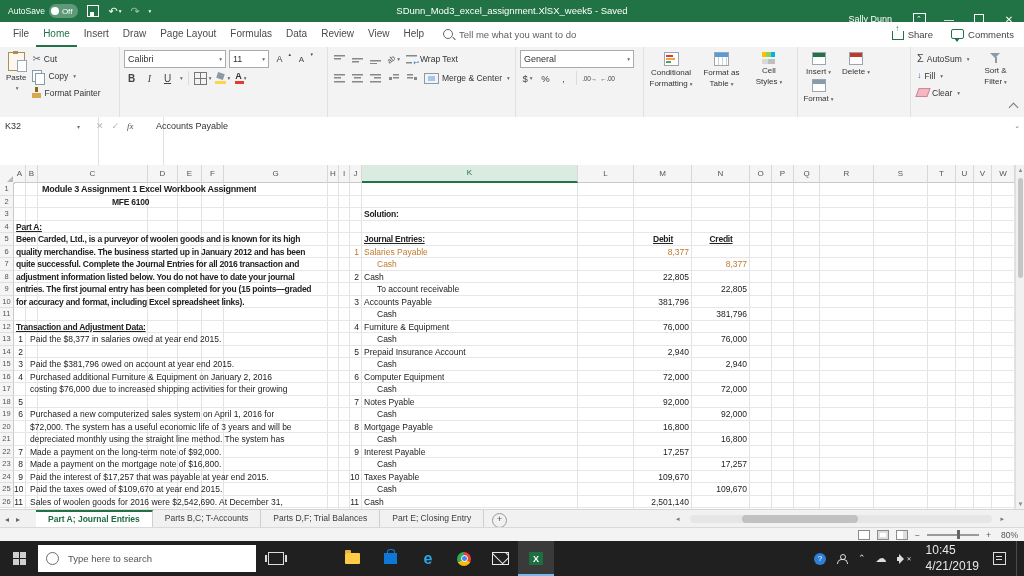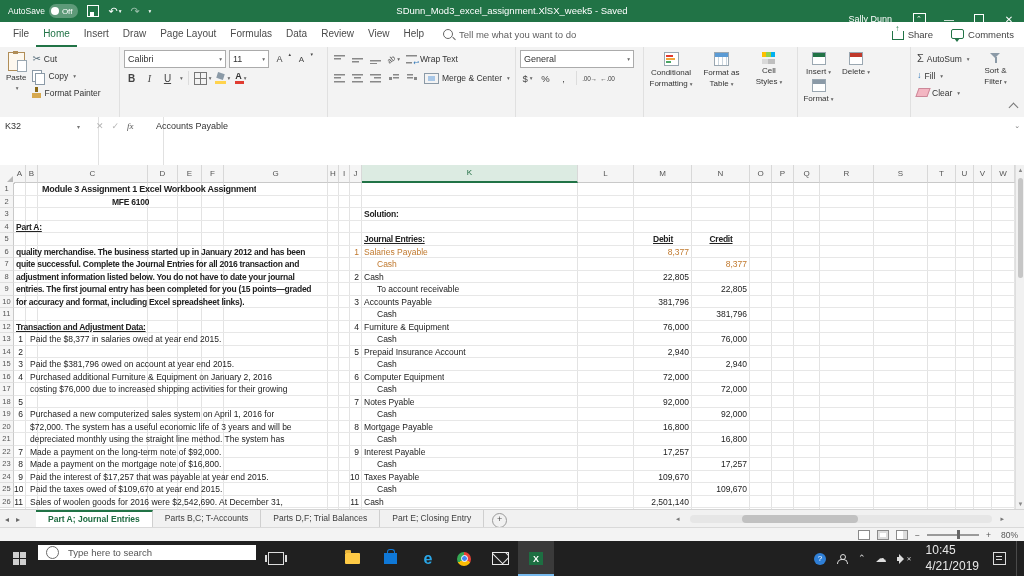--- a/index.html
+++ b/index.html
@@ -147,21 +147,21 @@
   .vw.v2{background:linear-gradient(#fff 0 0) 50% 50%/6px 4px no-repeat,#ddd;}
   .vw.v3{background:linear-gradient(90deg,#fff 0 60%,#ddd 60% 100%);}
   .zoomtrack{width:52px;height:2px;background:#9a9a9a;position:relative;}
   .zoomthumb{position:absolute;left:30px;top:-3.5px;width:3px;height:9px;background:#666;}
   .zlabel{min-width:20px;text-align:right;}
   
   #taskbar{top:541px;height:35px;background:#202020;}
   .start{position:absolute;left:0;top:0;width:38px;height:35px;display:flex;align-items:center;justify-content:center;}
   .winlogo{width:13px;height:13px;display:grid;grid-template-columns:6px 6px;grid-template-rows:6px 6px;gap:1px;}
   .wsq{background:#cfcfcf;}
-  .tsearch{position:absolute;left:38px;top:4px;width:218px;height:15px;background:#fff;display:flex;align-items:center;gap:7px;padding:0 8px;box-sizing:border-box;}
+  .tsearch{position:absolute;left:38px;top:4px;width:218px;height:27px;background:#fff;display:flex;align-items:center;gap:7px;padding:0 8px;box-sizing:border-box;}
   .cortana{width:11px;height:11px;border:1.5px solid #6a6a6a;border-radius:50%;flex:none;}
   .tsearch input{border:none;outline:none;font-size:9.5px;color:#444;width:160px;background:transparent;font-family:"Liberation Sans",sans-serif;}
   .tsearch input::placeholder{color:#555;}
   .tbslot{position:absolute;top:0;width:36px;height:35px;display:flex;align-items:center;justify-content:center;}
   .tbslot.active{background:#3a3a3a;box-shadow:inset 0 -2px 0 #76b9ed;}
   .i-taskview{width:14px;height:11px;border:1px solid #ddd;position:relative;}
   .i-taskview::before{content:"";position:absolute;left:-4px;top:2px;width:2px;height:7px;background:#ddd;}
   .i-taskview::after{content:"";position:absolute;right:-4px;top:2px;width:2px;height:7px;background:#ddd;}
   .i-folder{width:15px;height:11px;background:#ffca45;border-radius:1px;position:relative;}
   .i-folder::before{content:"";position:absolute;top:-3px;left:0;width:6px;height:3px;background:#e8b33a;border-radius:1px 1px 0 0;}
@@ -569,20 +569,21 @@
     <div class="hln" style="top: 279.5px;"></div>
     <div class="hln" style="top: 292px;"></div>
     <div class="hln" style="top: 304.5px;"></div>
     <div class="hln" style="top: 317px;"></div>
     <div class="hln" style="top: 329.5px;"></div>
     <div class="hln" style="top: 342px;"></div>
     <div class="cell b tt" style="top: 18px; left: 42px; max-width: 256px;">Module 3 Assignment 1 Excel Workbook Assignment</div>
     <div class="cell b" style="top: 30.5px; left: 112px; max-width: 186px;">MFE 6100</div>
     <div class="cell b" style="top: 43px; left: 364px; max-width: 214px;">Solution:</div>
     <div class="cell b u" style="top: 55.5px; left: 16px; max-width: 332px;">Part A:</div>
+    <div class="cell b" style="top: 68px; left: 16px; max-width: 332px;">Been Carded, Ltd., is a purveyor of woolen goods and is known for its high</div>
     <div class="cell b" style="top: 80.5px; left: 16px; max-width: 332px;">quality merchandise. The business started up in January 2012 and has been</div>
     <div class="cell b" style="top: 93px; left: 16px; max-width: 332px;">quite successful. Complete the Journal Entries for all 2016 transaction and</div>
     <div class="cell b" style="top: 105.5px; left: 16px; max-width: 332px;">adjustment information listed below. You do not have to date your journal</div>
     <div class="cell b" style="top: 118px; left: 16px; max-width: 332px;">entries. The first journal entry has been completed for you (15 points—graded</div>
     <div class="cell b" style="top: 130.5px; left: 16px; max-width: 332px;">for accuracy and format, including Excel spreadsheet links).</div>
     <div class="cell b u" style="top: 155.5px; left: 16px; max-width: 332px;">Transaction and Adjustment Data:</div>
     <div class="cell" style="top: 168px; left: 14px; width: 9px; text-align: right;">1</div>
     <div class="cell" style="top: 168px; left: 30px; max-width: 318px;">Paid the $8,377 in salaries owed at year end 2015.</div>
     <div class="cell" style="top: 180.5px; left: 14px; width: 9px; text-align: right;">2</div>
     <div class="cell" style="top: 193px; left: 14px; width: 9px; text-align: right;">3</div>

